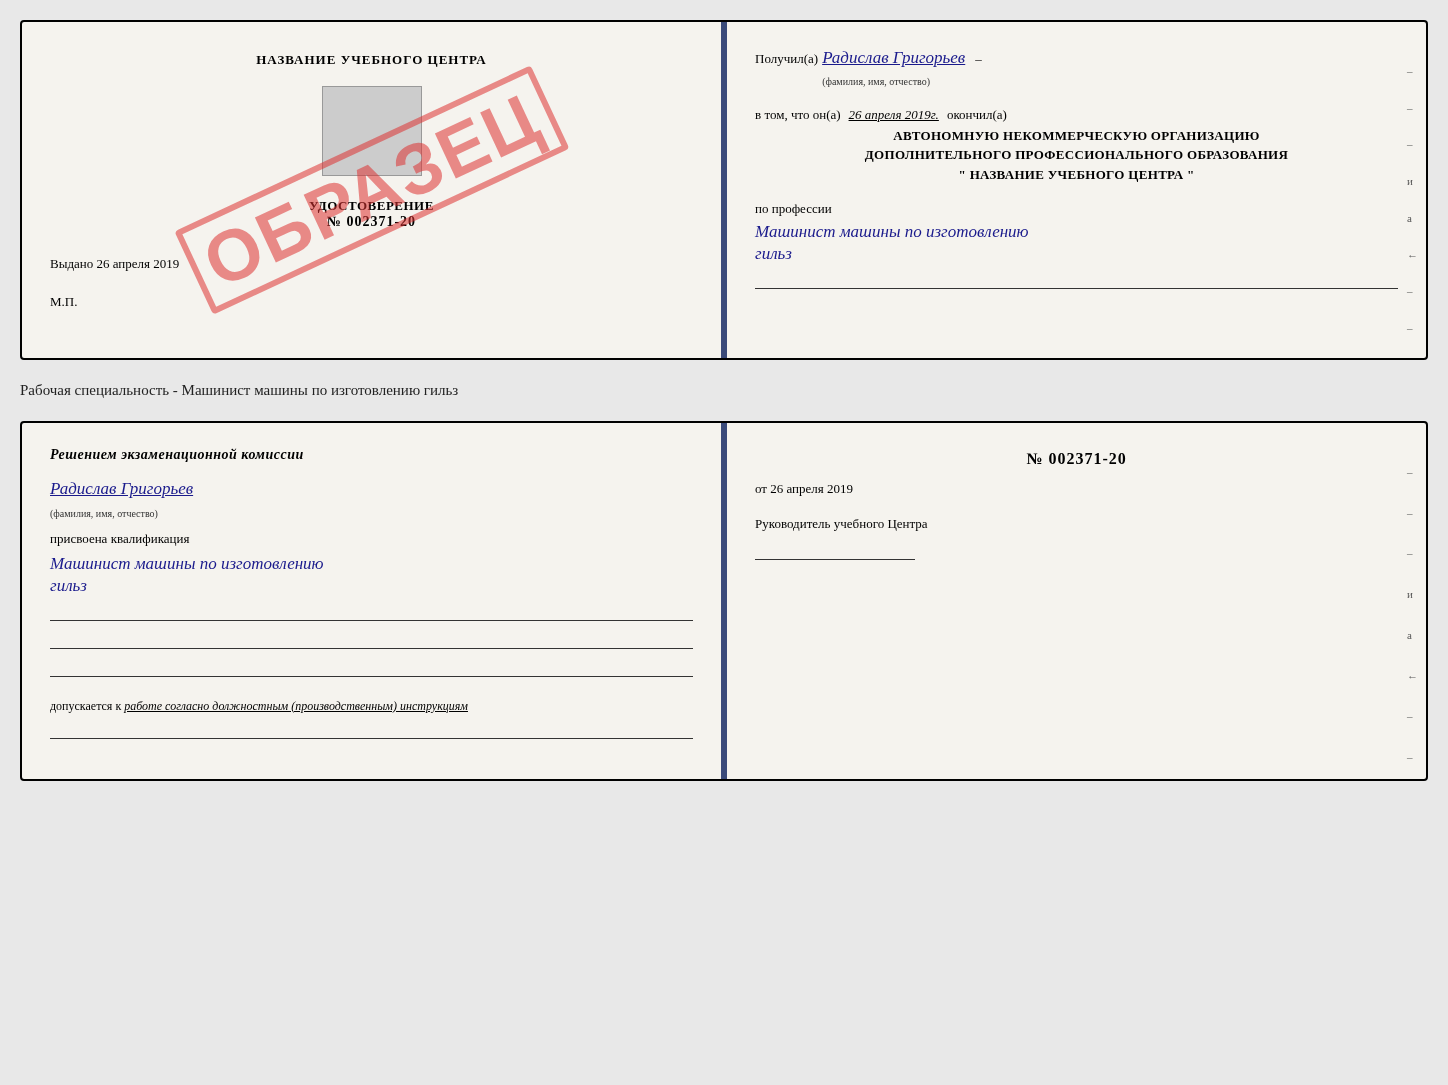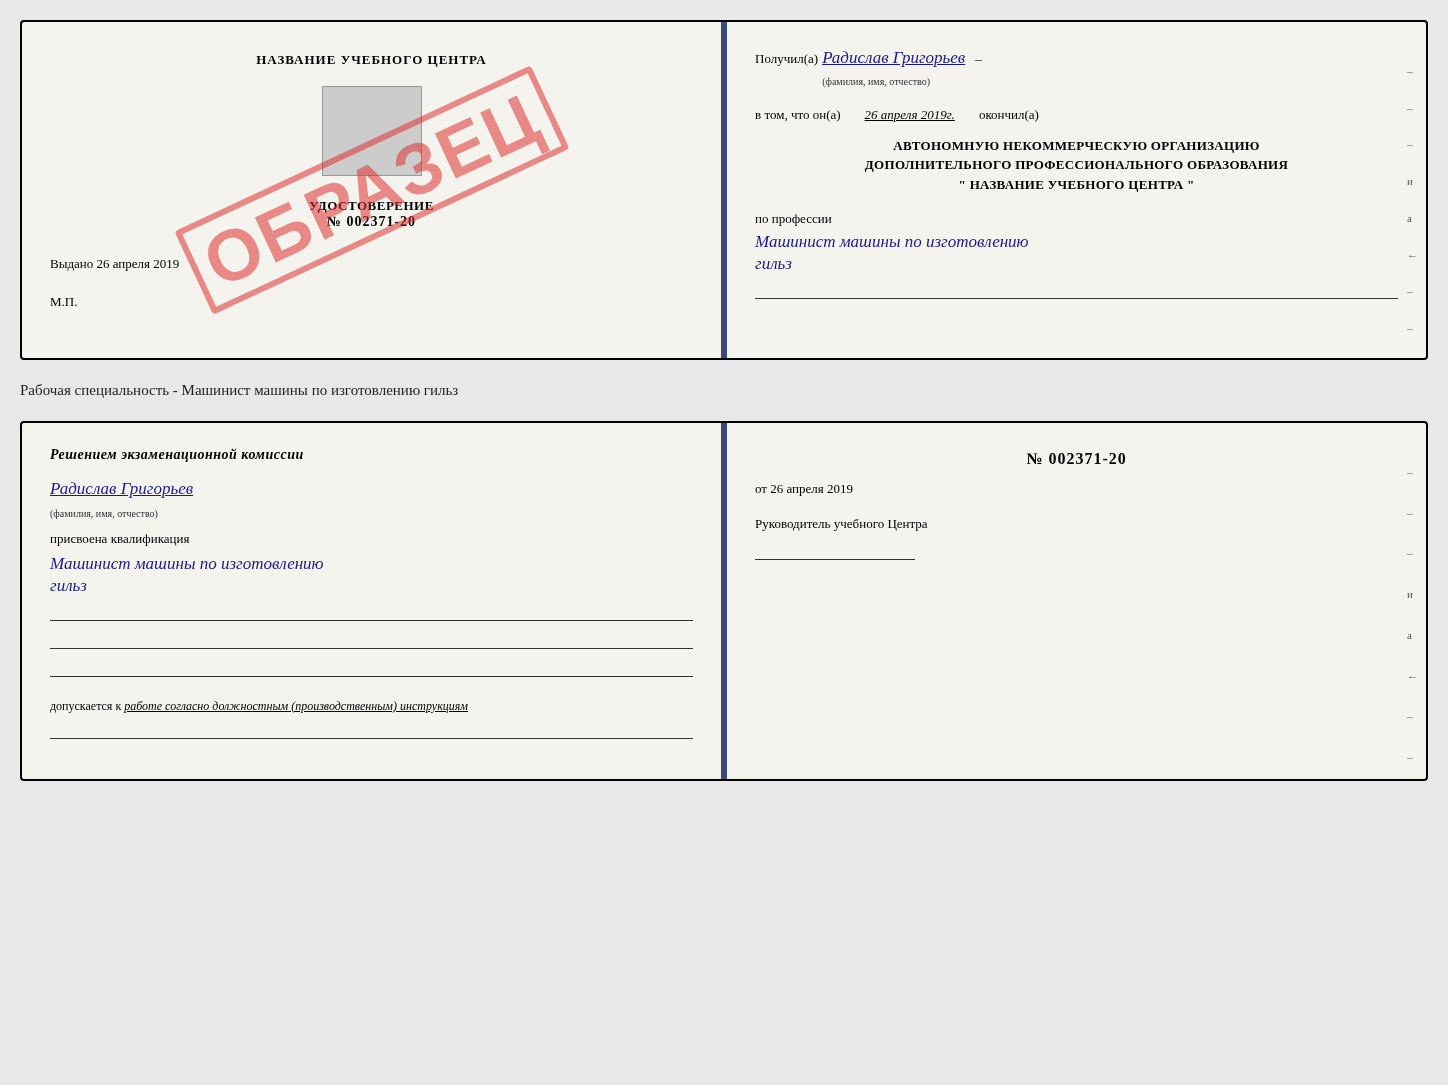--- a/index.html
+++ b/index.html
@@ -143,24 +143,23 @@
       font-style: italic;
     }
 
     .fio-subtitle {
       font-size: 10px;
       display: block;
       color: #333;
     }
 
     .vtom-line {
-      margin-bottom: 10px;
       display: flex;
       align-items: flex-end;
-      gap: 24px;
+      gap: 8px;
     }
 
     .vtom-date {
       font-style: italic;
       text-decoration: underline;
       font-size: 13px;
     }
 
     .org-block {
       text-align: center;

